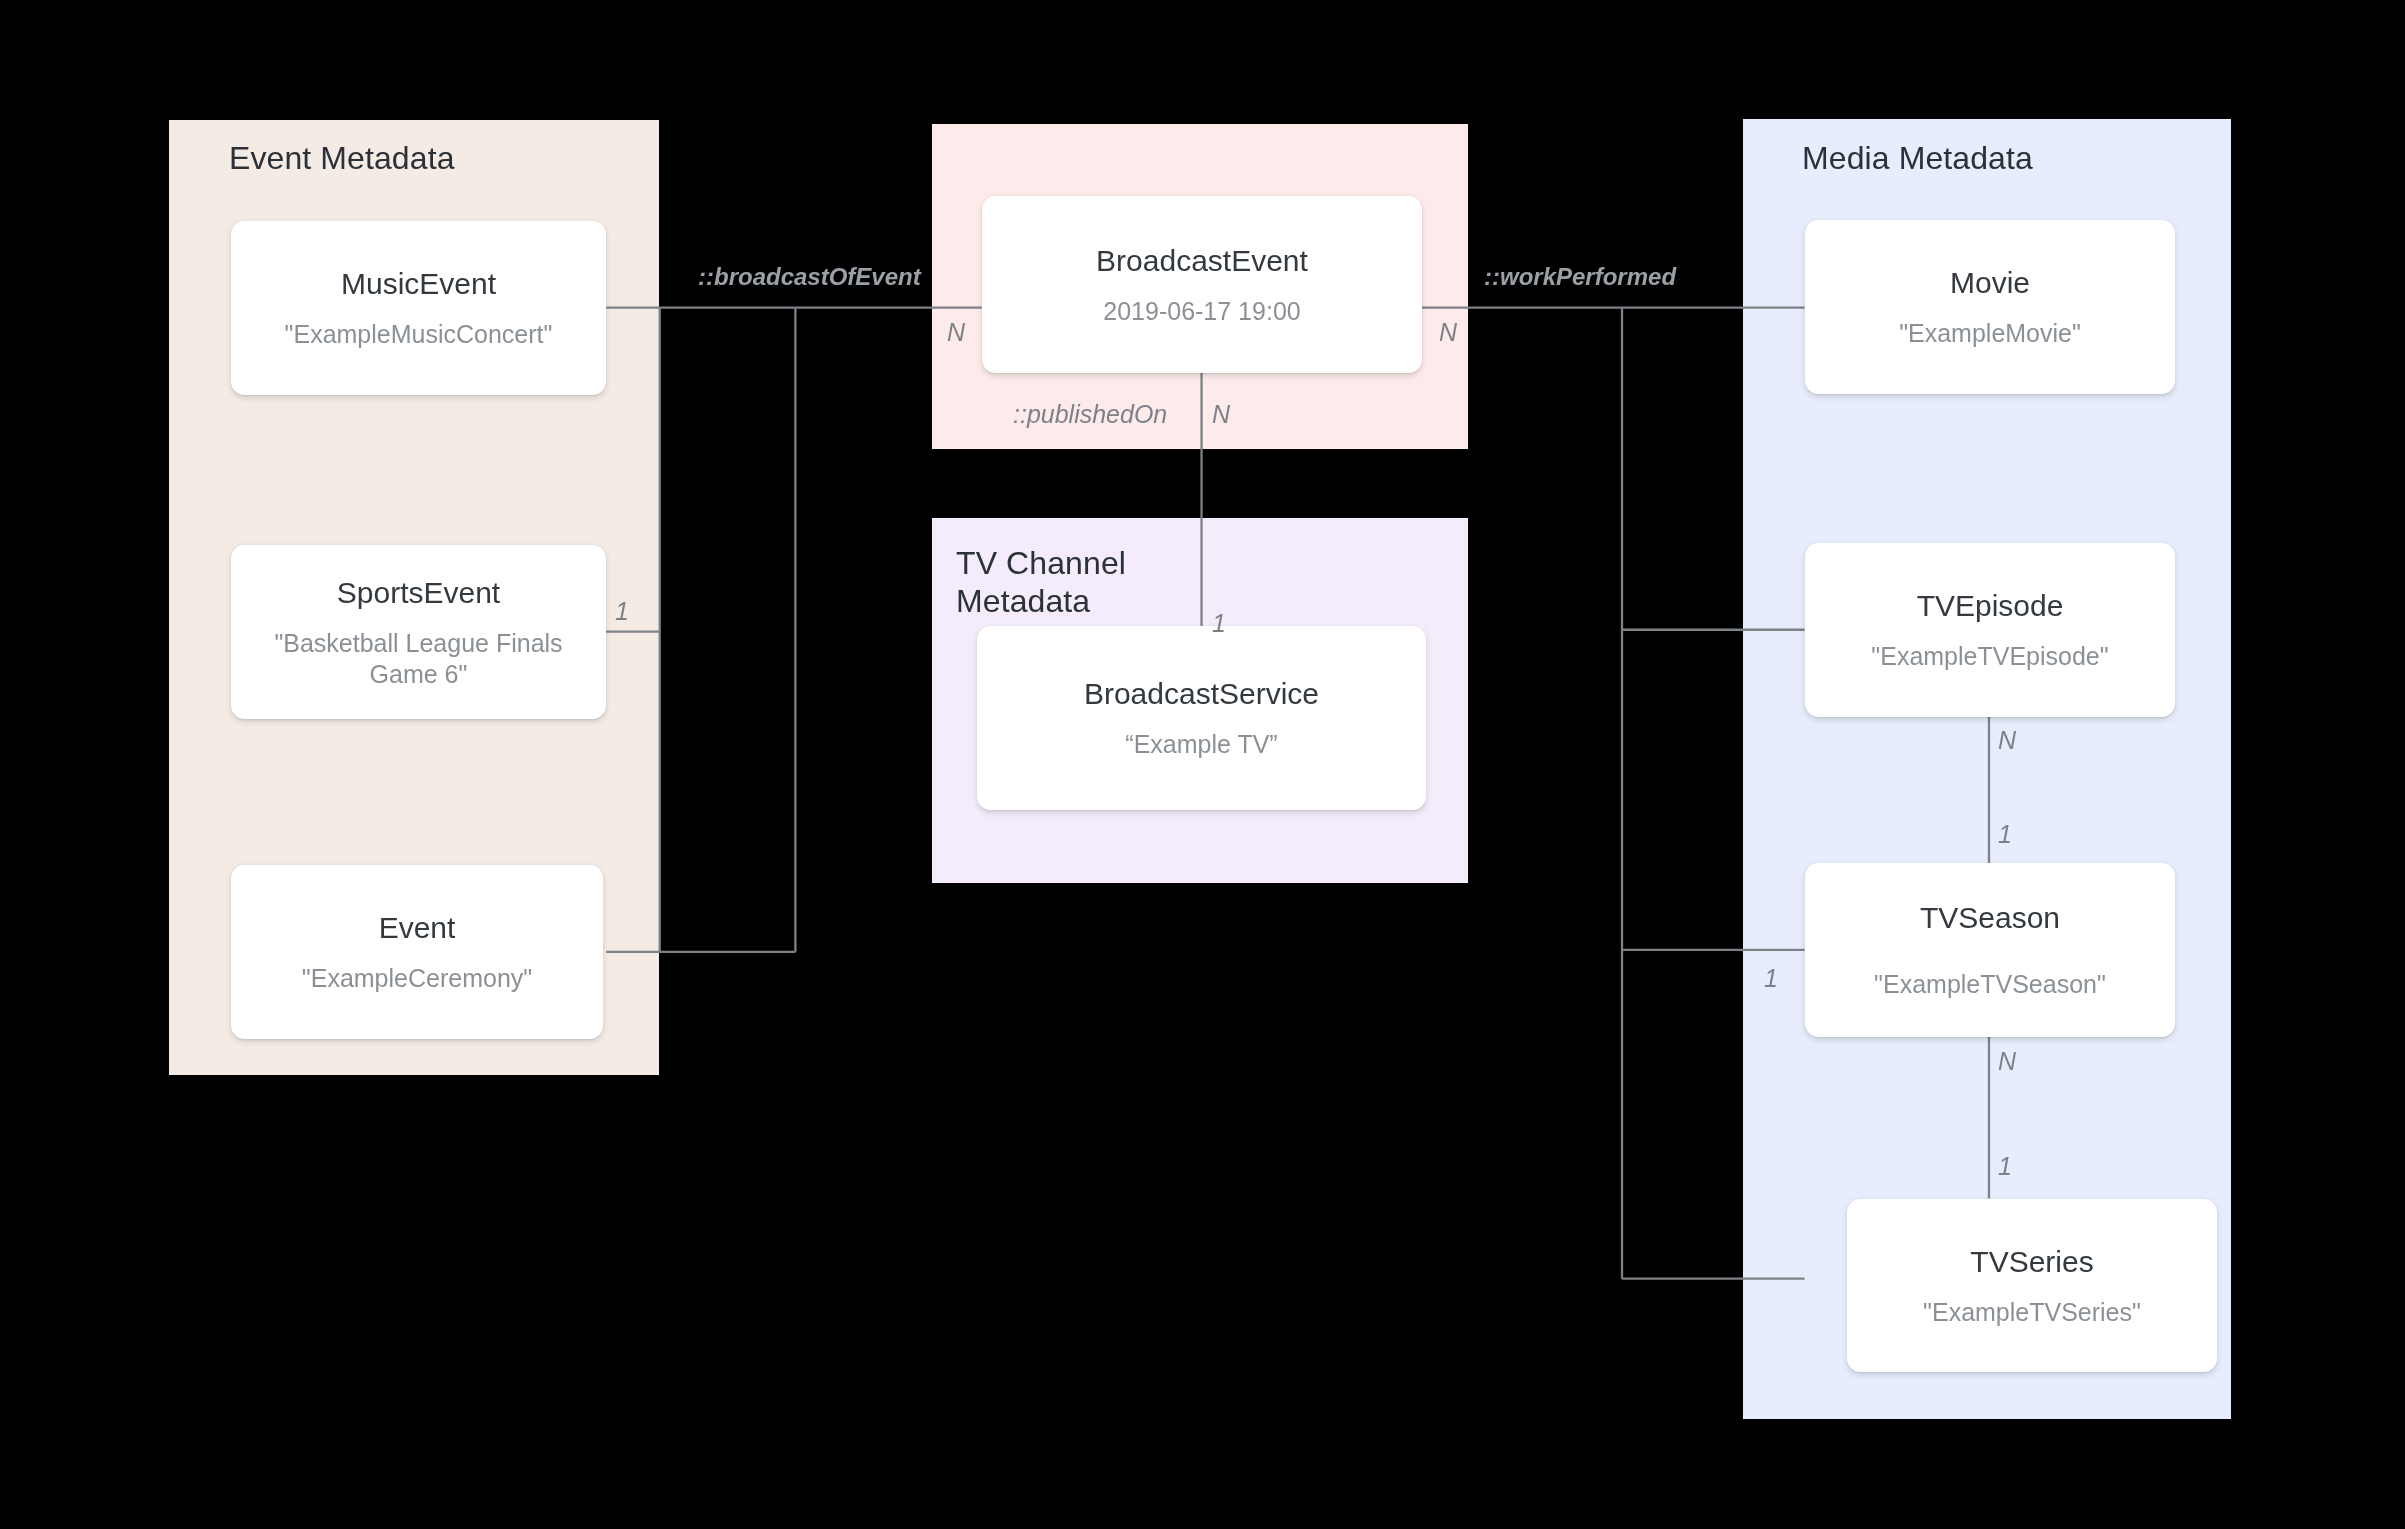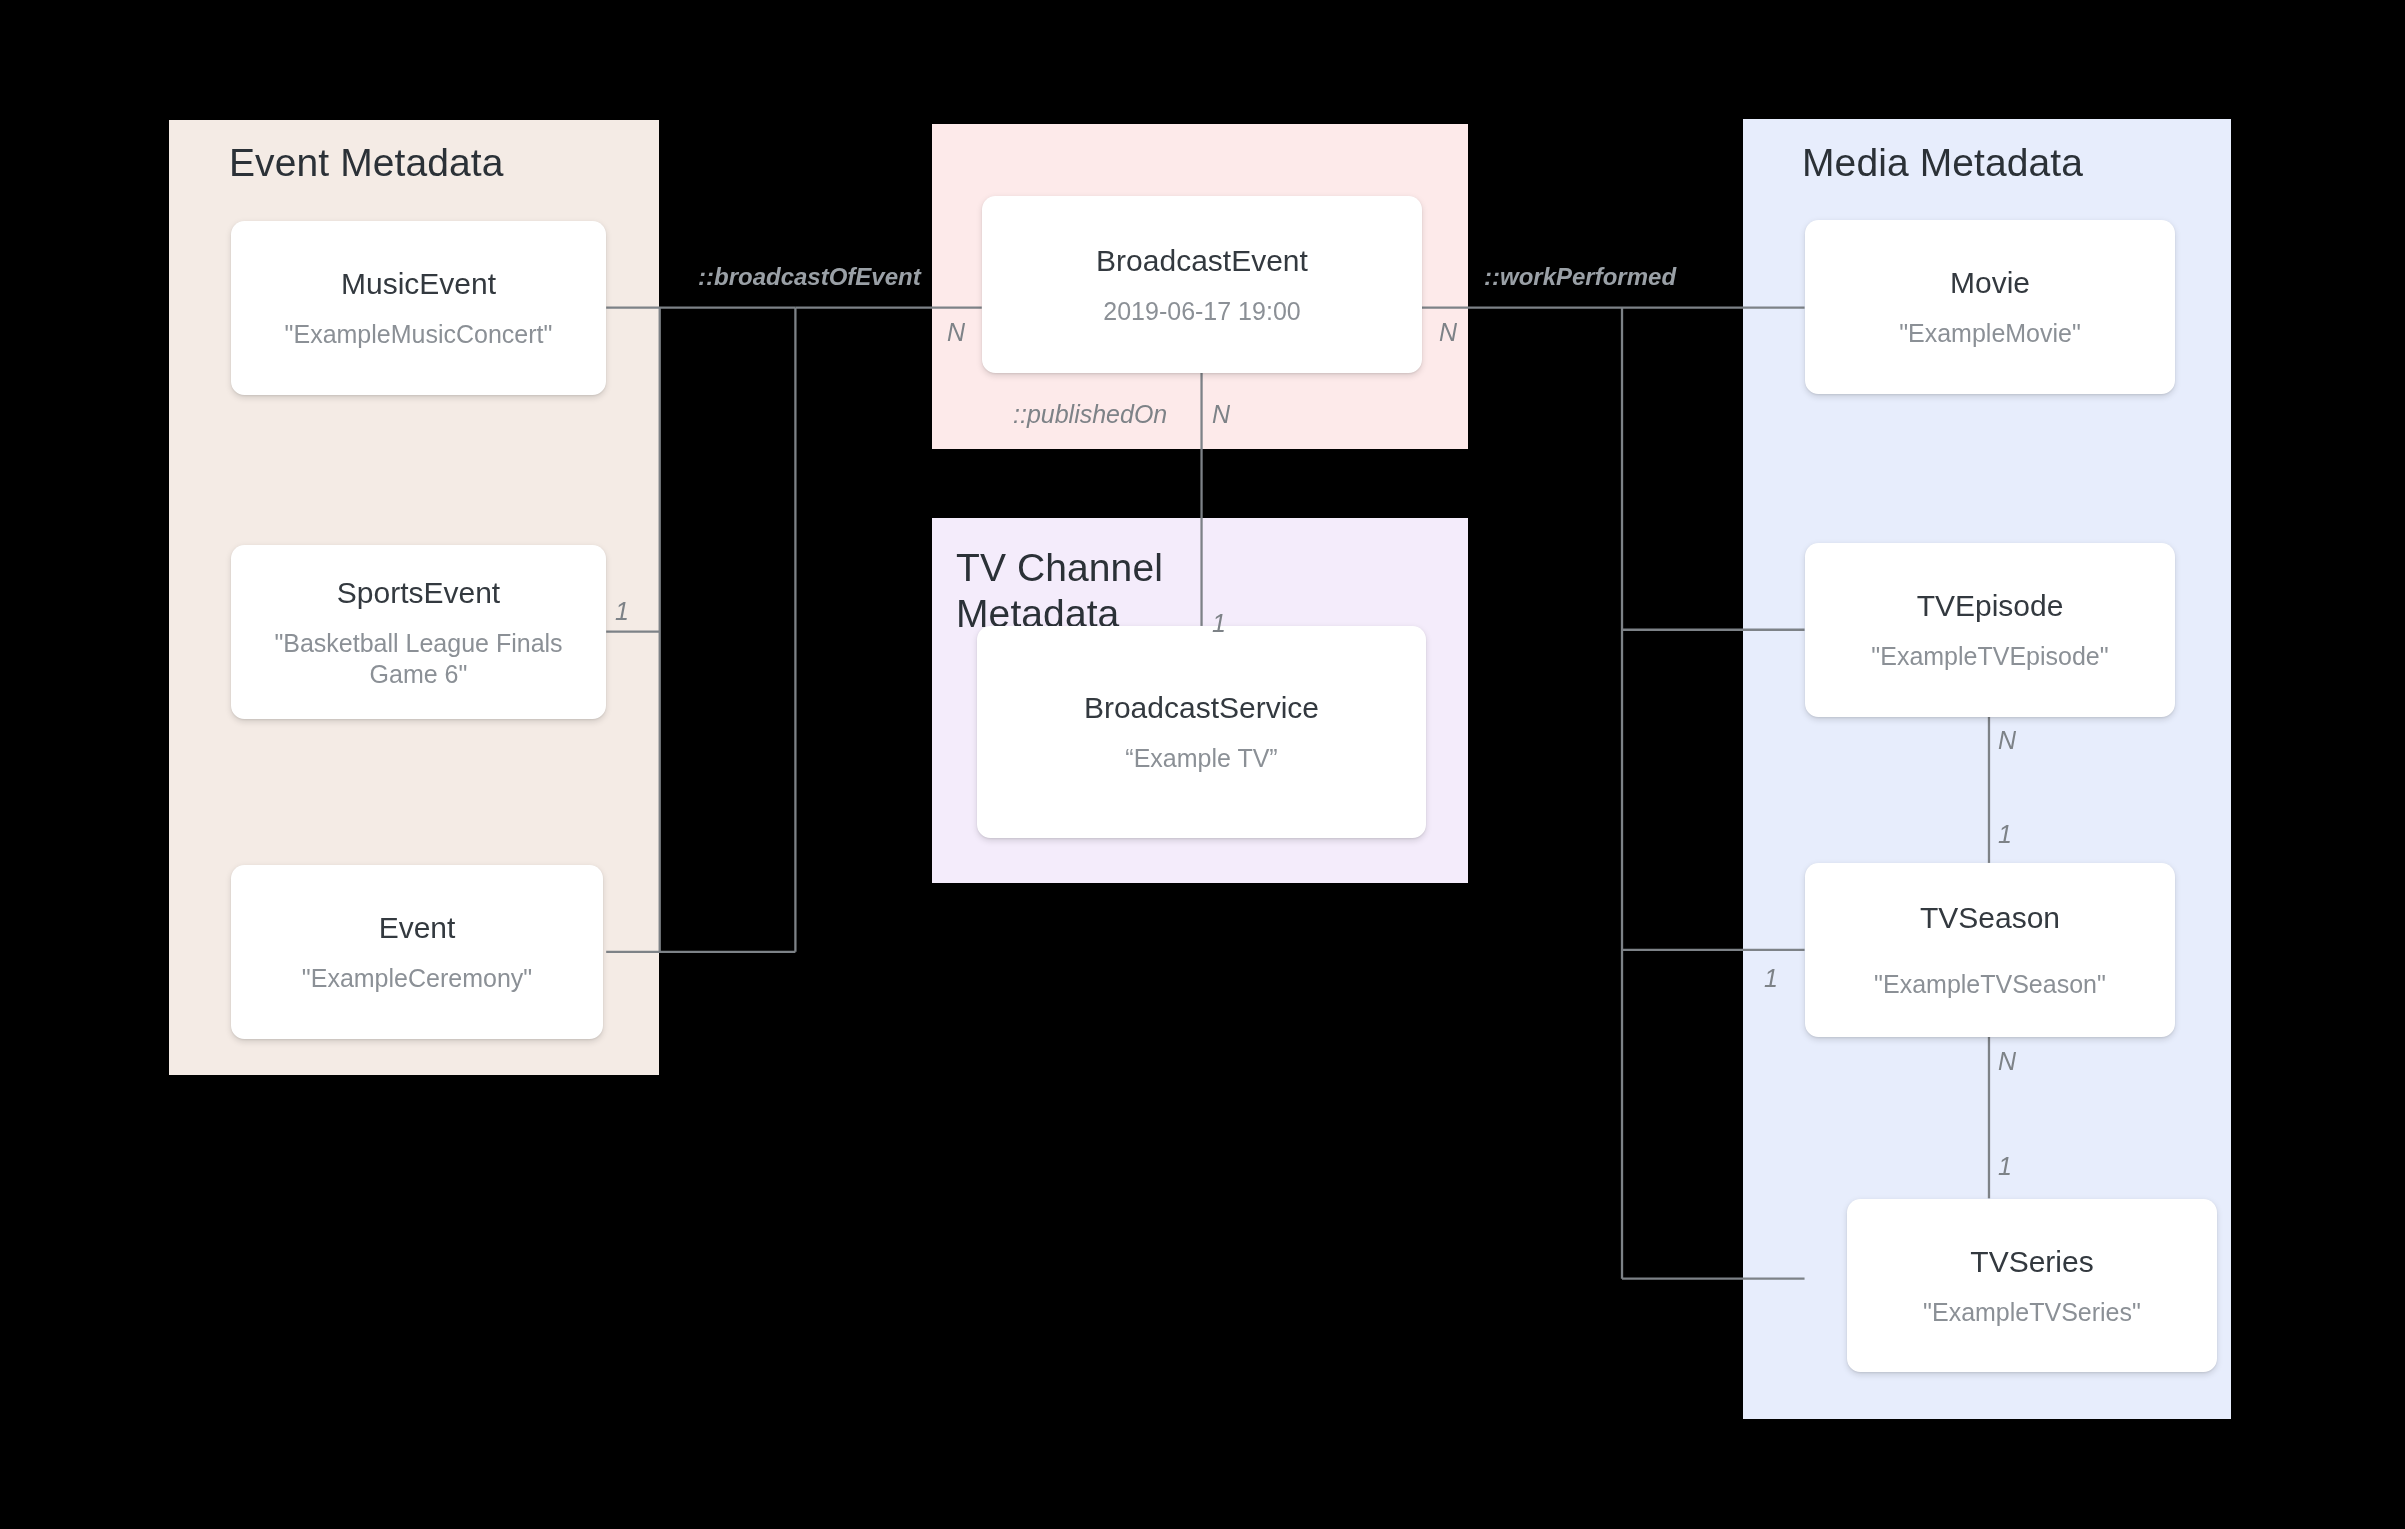--- a/index.html
+++ b/index.html
@@ -16,21 +16,21 @@
     font-family: "Liberation Sans", sans-serif;
     overflow: hidden;
   }
   
   .panel {
     position: absolute;
     box-sizing: border-box;
   }
   .panel-title {
     position: absolute;
-    font-size: 39px;
+    font-size: 32px;
     line-height: 1.18;
     color: #2b3137;
     font-weight: 400;
     letter-spacing: 0.1px;
     white-space: pre-line;
   }
   #panel-event      { left:169px; top:120px;  width:490px;  height:955px;  background:#f4ebe5; }
   #panel-broadcast  { left:932px; top:124px;  width:536px;  height:325px;  background:#fdeaea; }
   #panel-tvchannel  { left:932px; top:518px;  width:536px;  height:365px;  background:#f4ecfb; }
   #panel-media      { left:1743px;top:119px;  width:488px;  height:1300px; background:#e7edfc; }
@@ -66,21 +66,21 @@
     text-align: center;
     margin-top: 17px;
   }
   .card.narrow .cval { white-space: normal; }
 
   #card-musicevent  { left:231px;  top:221px;  width:375px; height:174px; }
   #card-sportsevent { left:231px;  top:545px;  width:375px; height:174px; }
   #card-event       { left:231px;  top:865px;  width:372px; height:174px; }
 
   #card-broadcastevent { left:982px; top:196px; width:440px; height:177px; }
-  #card-broadcastservice { left:977px; top:626px; width:449px; height:212px; }
+  #card-broadcastservice { left:977px; top:626px; width:449px; height:184px; }
 
   #card-movie     { left:1805px; top:220px;  width:370px; height:174px; }
   #card-tvepisode { left:1805px; top:543px;  width:370px; height:174px; }
   #card-tvseason  { left:1805px; top:863px;  width:370px; height:174px;gap:16px; }
   #card-tvseries  { left:1805px; top:1199px; width:370px; height:173px;margin-left:42px; }
 
   
   #wires {
     position: absolute;
     left: 0; top: 0;

